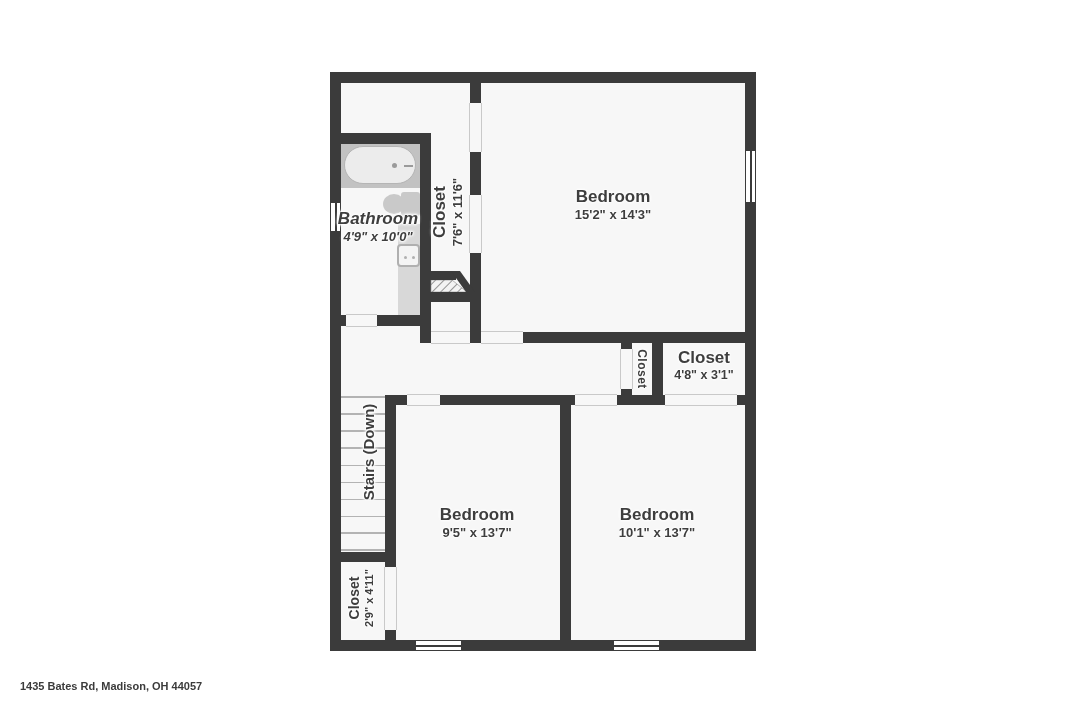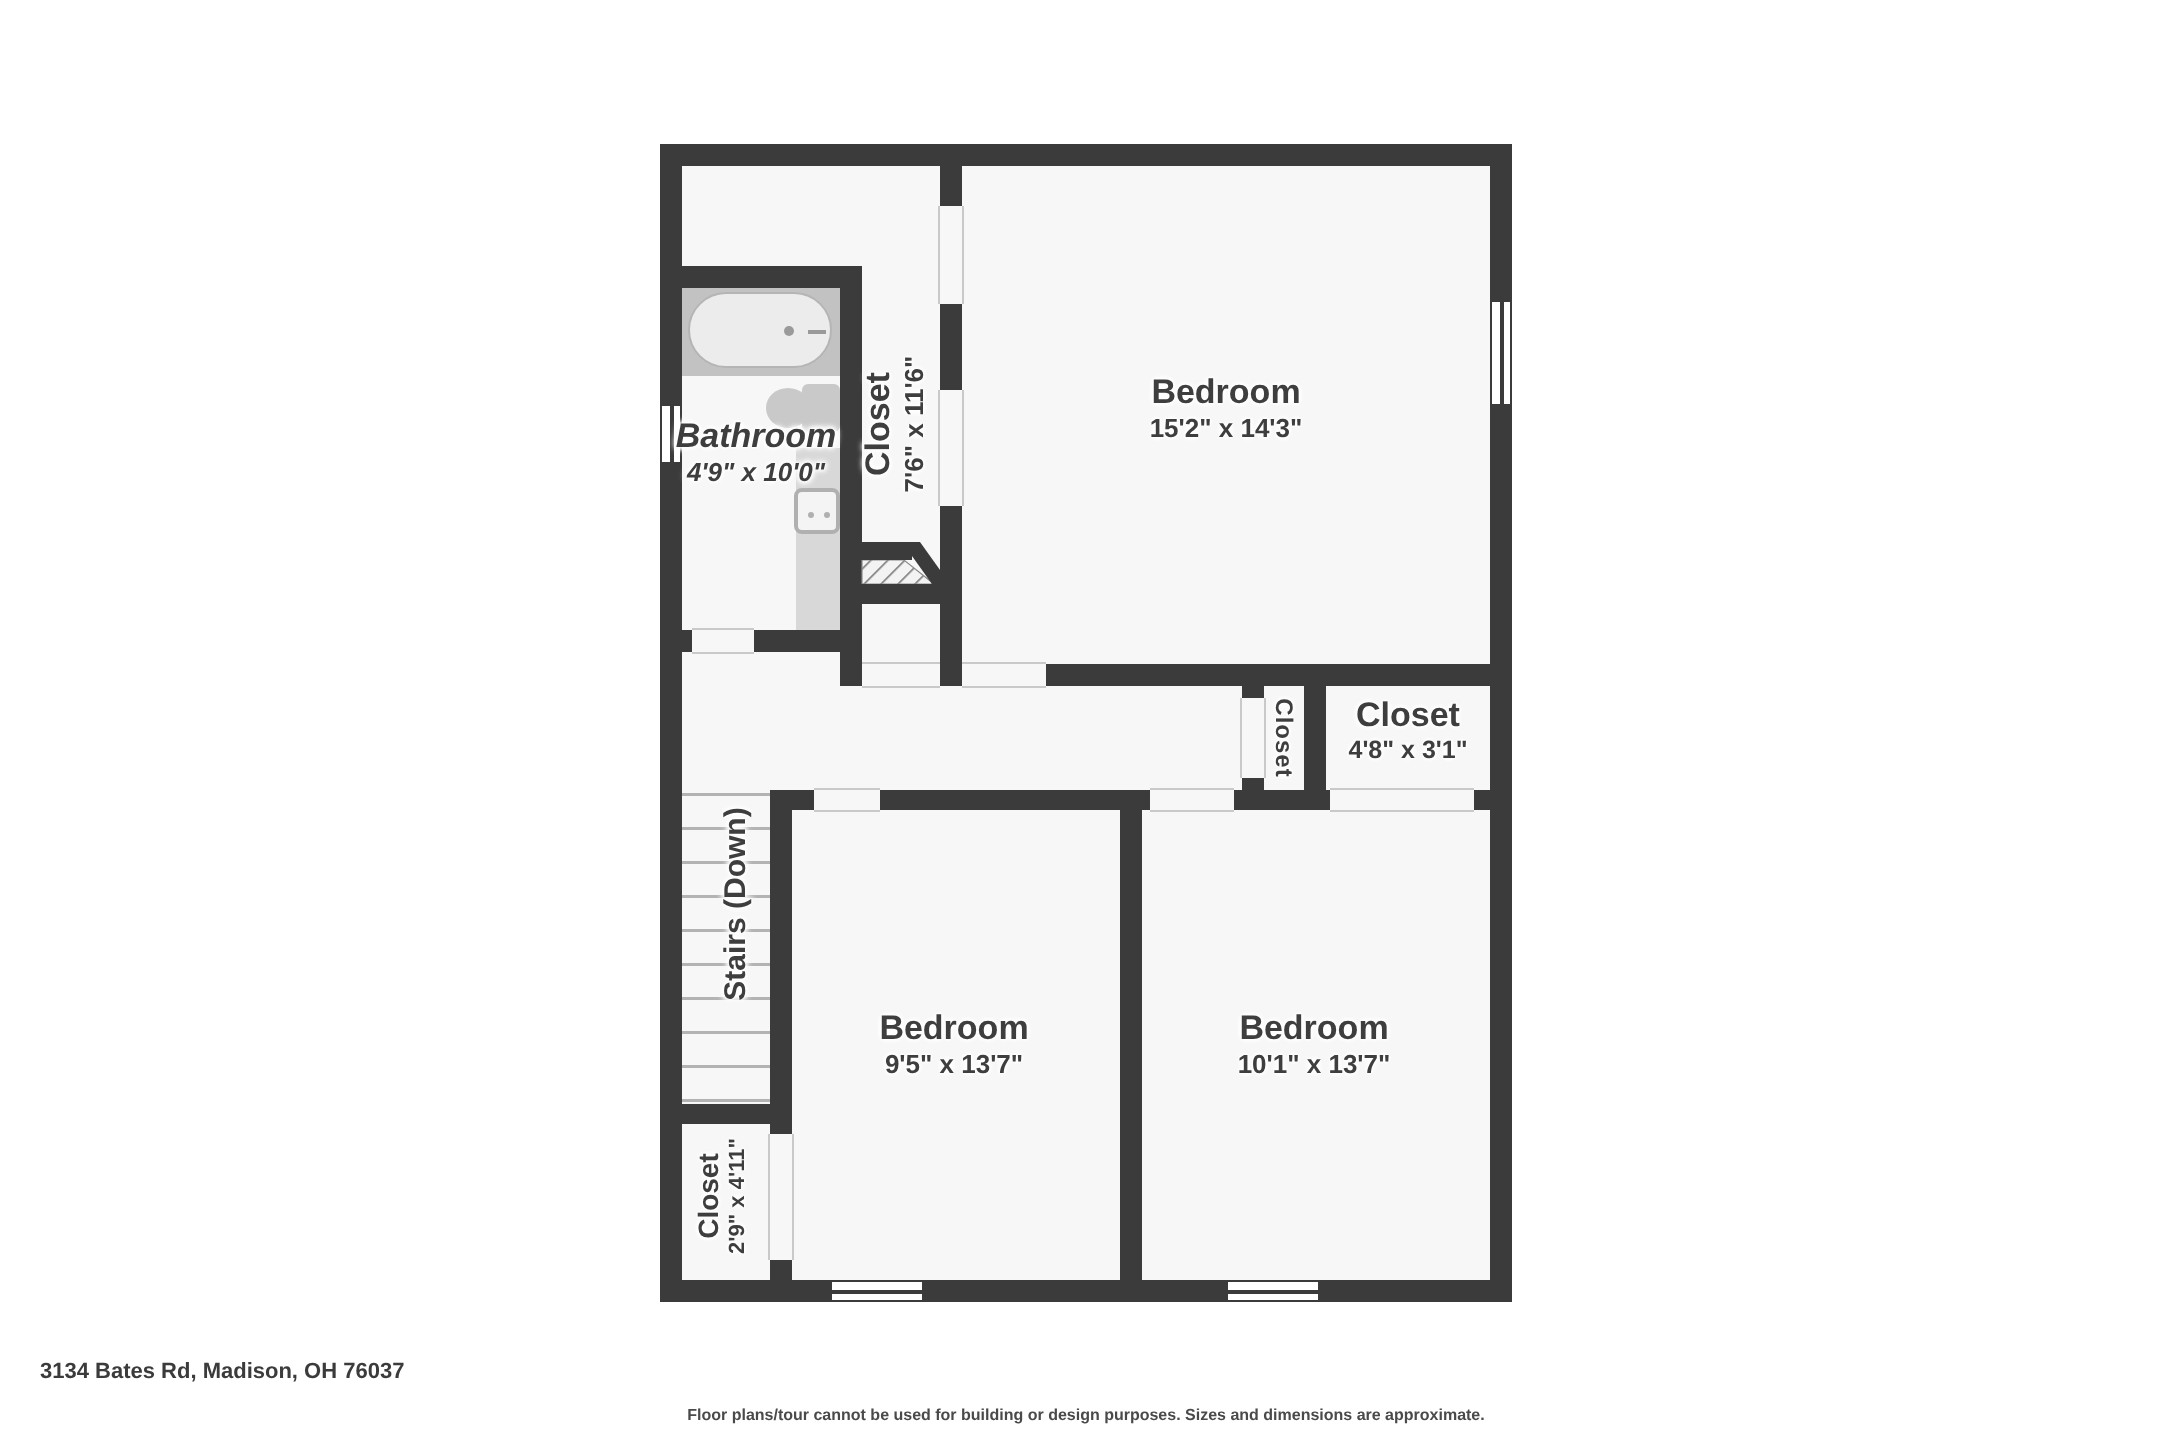--- a/index.html
+++ b/index.html
@@ -165,17 +165,16 @@
       <div class="rdims">9'5" x 13'7"</div>
     </div>
 
     <div class="lbl" style="left:327px;top:451px;">
       <div class="rname">Bedroom</div>
       <div class="rdims">10'1" x 13'7"</div>
     </div>
 
   </div>
 
-  <div class="footer-address">3134 Bates Rd, Madison, OH 76037</div>
+  <div class="footer-address">1435 Bates Rd, Madison, OH 44057</div>
   <div class="watermark">MLS Now</div>
-  <div class="disclaimer">Floor plans/tour cannot be used for building or design purposes. Sizes and dimensions are approximate.</div>
 
 </div>
 
 </body></html>

